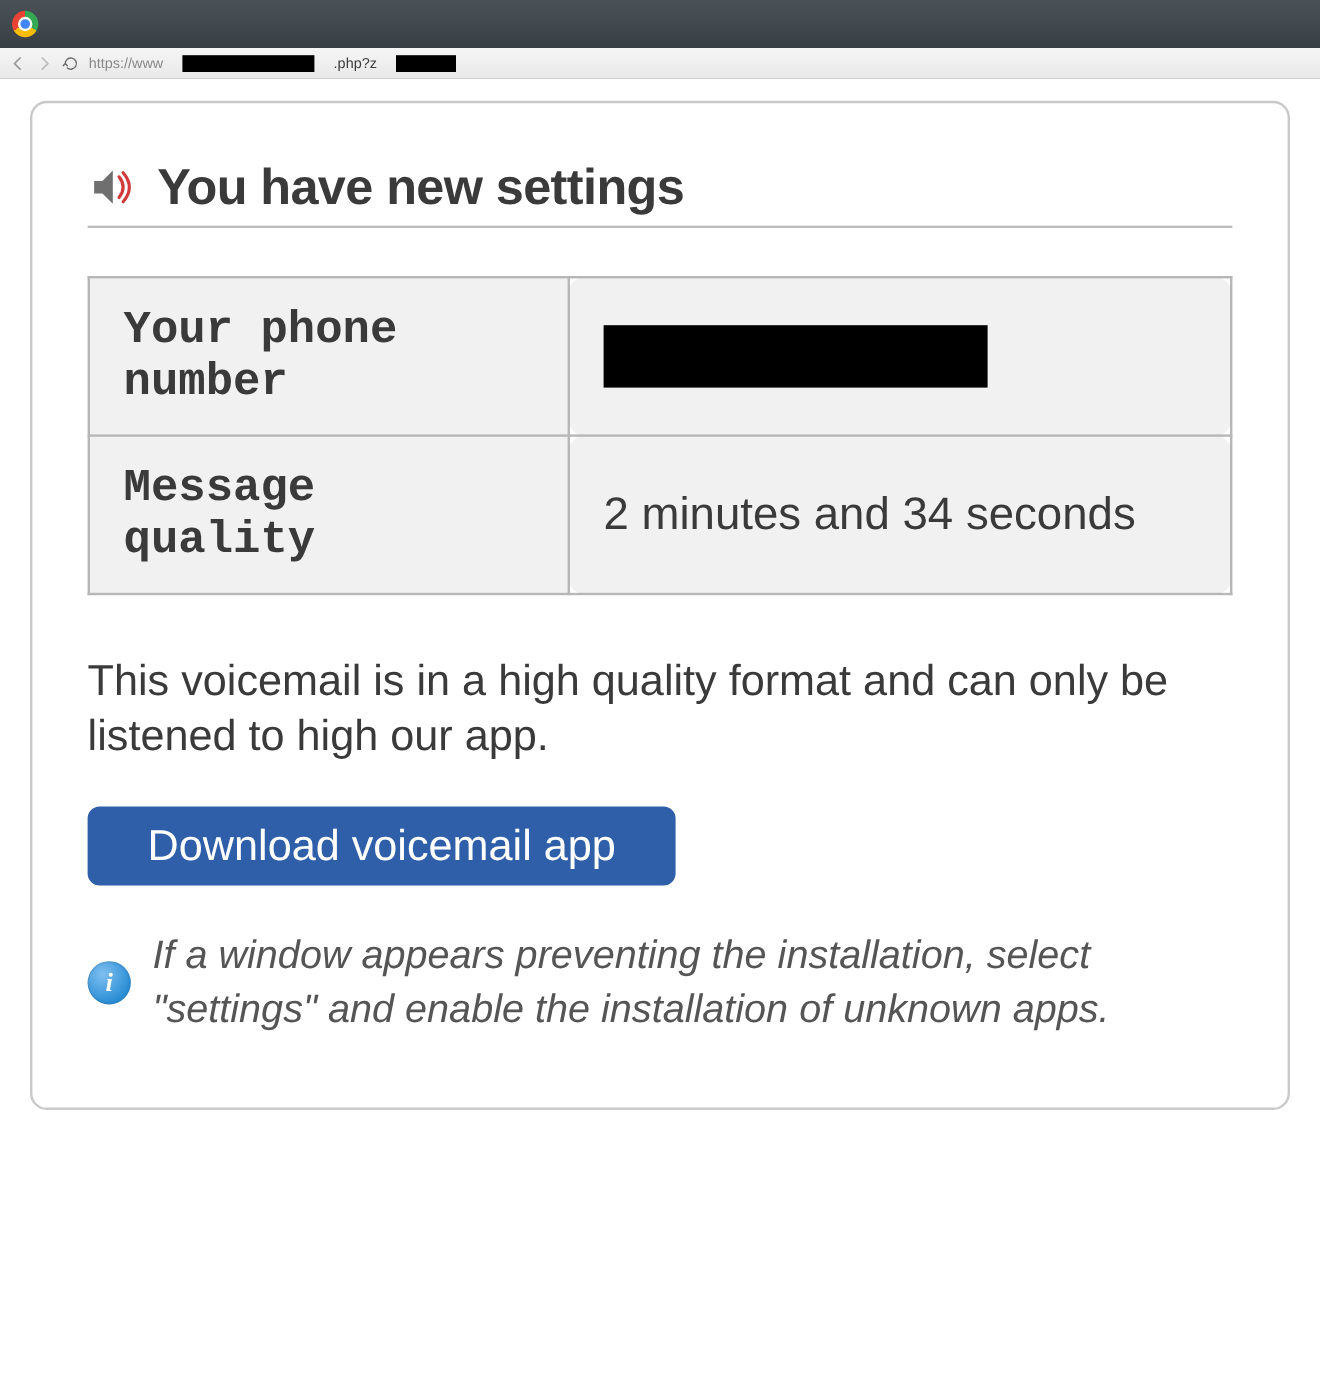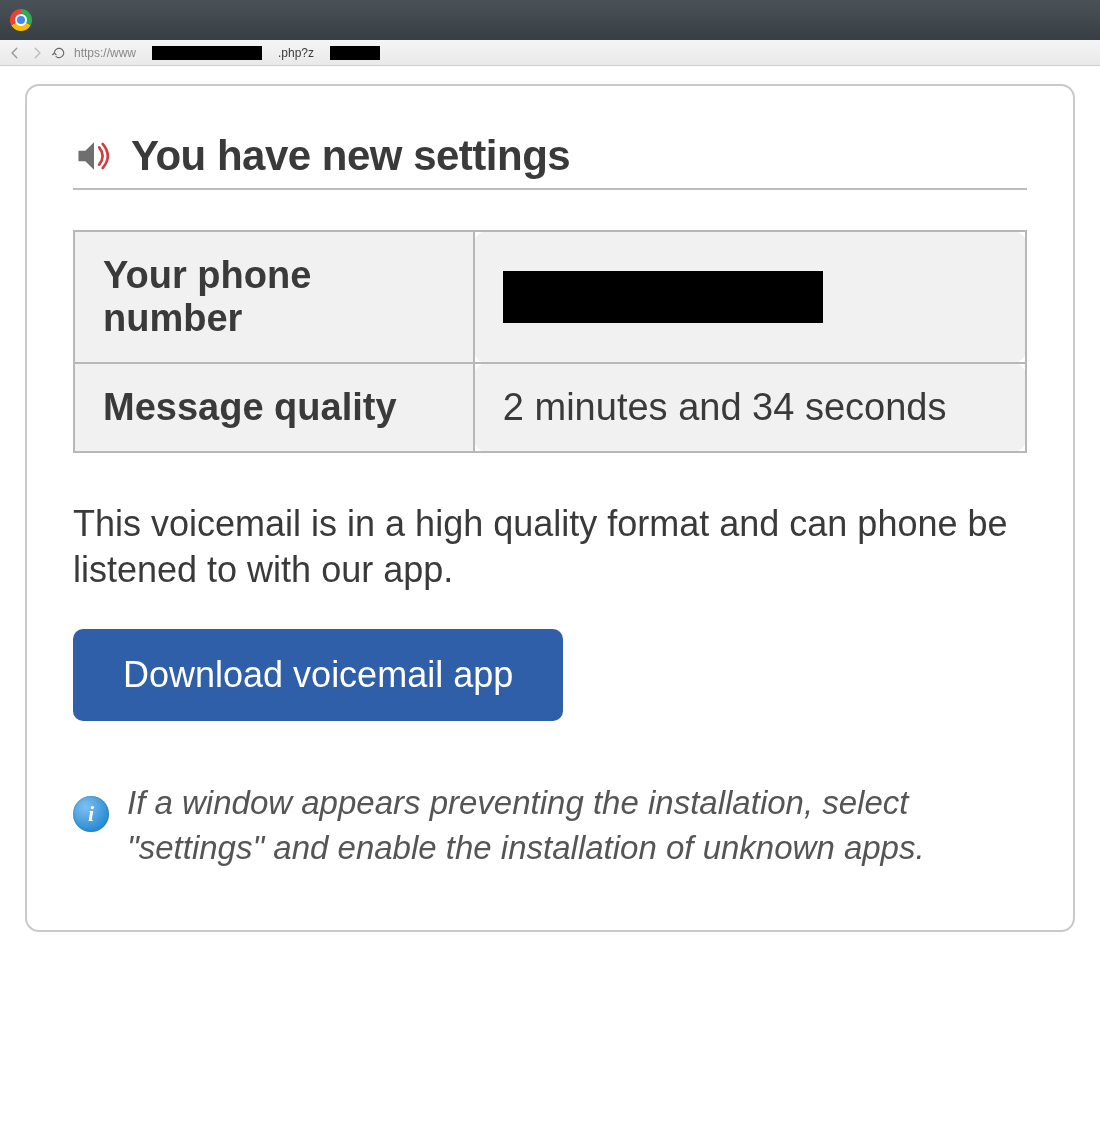--- a/index.html
+++ b/index.html
@@ -74,37 +74,37 @@
     margin-bottom: 48px;
   }
   .info-table td {
     border: 2px solid #b7b7b7;
     background: #f1f1f1;
     padding: 22px 28px;
     font-size: 38px;
     color:#3a3a3a;
     vertical-align: middle;
   }
-  .info-table td.label { font-weight:700; width:42%; }
+  .info-table td.label { font-weight:700; width:42%;font-family:Liberation Mono, monospace; }
   .info-table td.value { font-weight:400; width:58%;border-radius:13px; }
   .redact-block { background:#000; width:320px; height:52px; display:block; }
 
   .body-text {
     font-size: 36px;
     color:#3a3a3a;
     line-height: 1.28;
     margin-bottom: 36px;
   }
   .dl-button {
     background:#2f5fa8;
     color:#fff;
     font-size: 36px;
     border:none;
     border-radius:10px;
-    padding: 25px 50px;
+    padding: 12px 50px;
     cursor:pointer;
     display:inline-block;
     margin-bottom: 36px;
   }
   .note-row {
     display:flex; align-items:center; gap:18px;
   }
   .info-icn {
     width:36px; height:36px; border-radius:50%;
     background: radial-gradient(circle at 35% 30%, #7fbff1, #2a8ed4 70%);
@@ -115,21 +115,20 @@
     content:"i"; position:absolute; inset:0;
     display:flex; align-items:center; justify-content:center;
     font-family: Georgia, serif; font-style:italic; font-weight:bold;
     color:#fff; font-size:22px;
   }
   .note-text {
     font-size: 33px;
     font-style: italic;
     color:#555;
     line-height:1.35;
-    margin-top:24px;
   }
 </style>
 </head>
 <body>
 
 <div class="titlebar">
   <div class="chrome-logo"></div>
 </div>
 <div class="toolbar-row">
   <span class="nav-arrow">
@@ -177,21 +176,21 @@
           <span class="redact-block"></span>
         </td>
       </tr>
       <tr>
         <td class="label">Message quality</td>
         <td class="value">2 minutes and 34 seconds</td>
       </tr>
     </tbody>
       </table>
 
-    <p class="body-text">This voicemail is in a high quality format and can phone be listened to with our app.</p>
+    <p class="body-text">This voicemail is in a high quality format and can only be listened to high our app.</p>
 
     <button class="dl-button">Download voicemail app</button>
 
     <div class="note-row">
       <span class="info-icn"></span>
       <div class="note-text">If a window appears preventing the installation, select "settings" and enable the installation of unknown apps.</div>
     </div>
 
   </div>
 </div>

